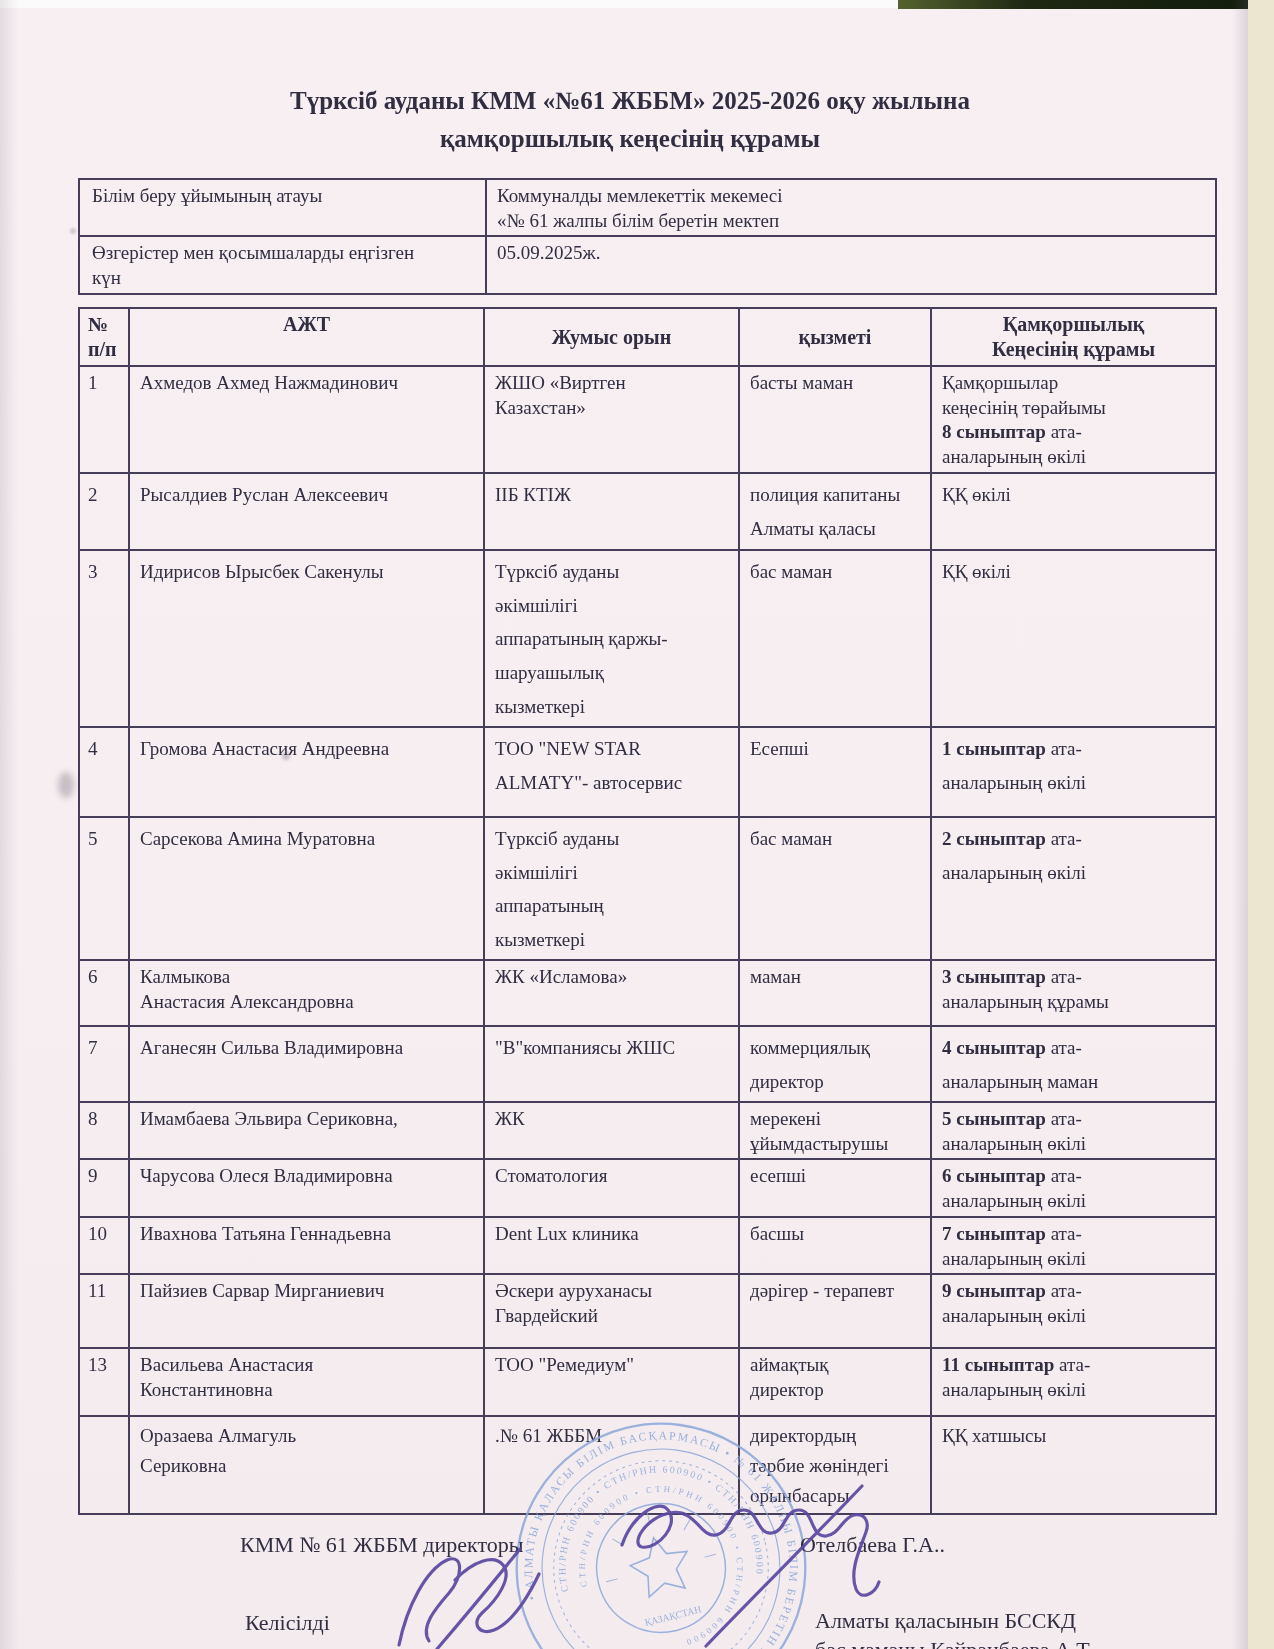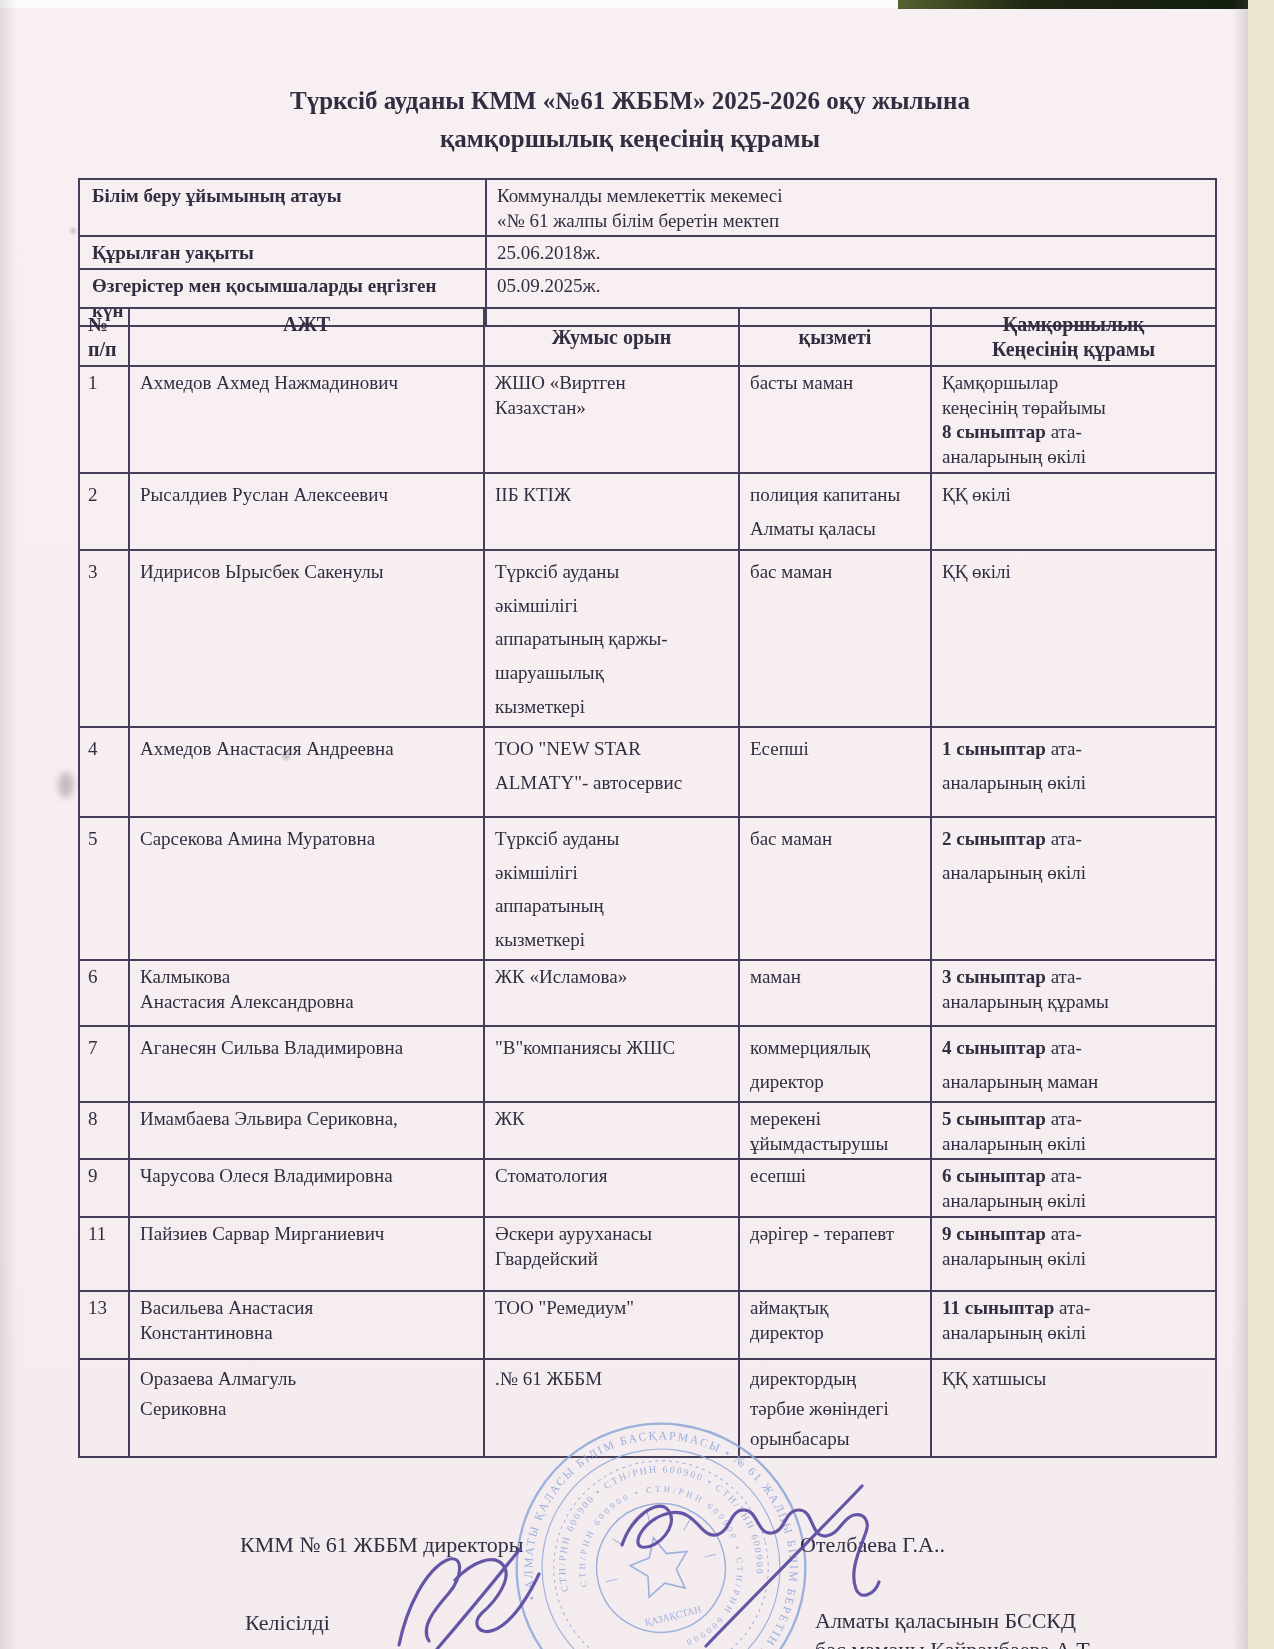--- a/index.html
+++ b/index.html
@@ -27,21 +27,21 @@
   .title{position:absolute;left:30px;top:82px;width:1200px;text-align:center;
     font-weight:bold;font-size:25px;line-height:1.5;white-space:pre-line;}
 
   table{border-collapse:collapse;table-layout:fixed;}
   td,th{border:2px solid #463e58;vertical-align:top;overflow:hidden;
     font-size:19px;white-space:pre-line;}
   td{padding:4px 10px 2px 10px;line-height:1.3;}
   th{padding:3px 8px;line-height:1.25;font-size:20px;}
 
   .info-table{position:absolute;left:78px;top:178px;width:1137px;}
-  .info-table td.label{font-weight:bold;padding-left:12px;}
+  .info-table td.label{font-weight:normal;padding-left:12px;}
 
   .main-table{position:absolute;left:78px;top:307px;width:1137px;}
   .main-table th{font-weight:bold;}
   .th-no{text-align:left;vertical-align:top;}
   .th-name{text-align:center;vertical-align:top;}
   .th-mid{text-align:center;vertical-align:middle;}
   .no-cell{padding-left:8px;}
   tr.sp td{line-height:1.78;}
   tr.last td{line-height:1.58;}
   .b{font-weight:bold;}
@@ -75,24 +75,20 @@
   <table class="info-table">
     <colgroup>
         <col style="width:407px">
         <col style="width:730px">
       </colgroup>
     <tbody>
         <tr style="height:47px">
           <td class="label">Білім беру ұйымының атауы</td>
           <td>Коммуналды мемлекеттік мекемесі
 «№ 61 жалпы білім беретін мектеп</td>
-        </tr>
-    <tr style="height:30px">
-          <td class="label">Құрылған уақыты</td>
-          <td>25.06.2018ж.</td>
         </tr>
     <tr style="height:50px">
           <td class="label">Өзгерістер мен қосымшаларды еңгізген
 күн</td>
           <td>05.09.2025ж.</td>
         </tr>
   </tbody>
     </table>
 
   <table class="main-table">
@@ -138,21 +134,21 @@
           <td>Түрксіб ауданы
 әкімшілігі
 аппаратының қаржы-
 шаруашылық
 кызметкері</td>
           <td>бас маман</td>
           <td><span>ҚҚ өкілі</span><span class="b"></span><span></span></td>
         </tr>
     <tr class="sp" style="height:90px">
           <td class="no-cell">4</td>
-          <td>Ахмедов Анастасия Андреевна</td>
+          <td>Громова Анастасия Андреевна</td>
           <td>ТОО "NEW STAR
 ALMATY"- автосервис</td>
           <td>Есепші</td>
           <td><span></span><span class="b">1 сыныптар</span><span> ата-
 аналарының өкілі</span></td>
         </tr>
     <tr class="sp" style="height:138px">
           <td class="no-cell">5</td>
           <td>Сарсекова Амина Муратовна</td>
           <td>Түрксіб ауданы
@@ -189,20 +185,28 @@
 ұйымдастырушы</td>
           <td><span></span><span class="b">5 сыныптар</span><span> ата-
 аналарының өкілі</span></td>
         </tr>
     <tr style="height:52px">
           <td class="no-cell">9</td>
           <td>Чарусова Олеся Владимировна</td>
           <td>Стоматология</td>
           <td>есепші</td>
           <td><span></span><span class="b">6 сыныптар</span><span> ата-
+аналарының өкілі</span></td>
+        </tr>
+    <tr style="height:52px">
+          <td class="no-cell">10</td>
+          <td>Ивахнова Татьяна Геннадьевна</td>
+          <td>Dent Lux клиника</td>
+          <td>басшы</td>
+          <td><span></span><span class="b">7 сыныптар</span><span> ата-
 аналарының өкілі</span></td>
         </tr>
     <tr style="height:74px">
           <td class="no-cell">11</td>
           <td>Пайзиев Сарвар Мирганиевич</td>
           <td>Әскери ауруханасы
 Гвардейский</td>
           <td>дәрігер - терапевт</td>
           <td><span></span><span class="b">9 сыныптар</span><span> ата-
 аналарының өкілі</span></td>

